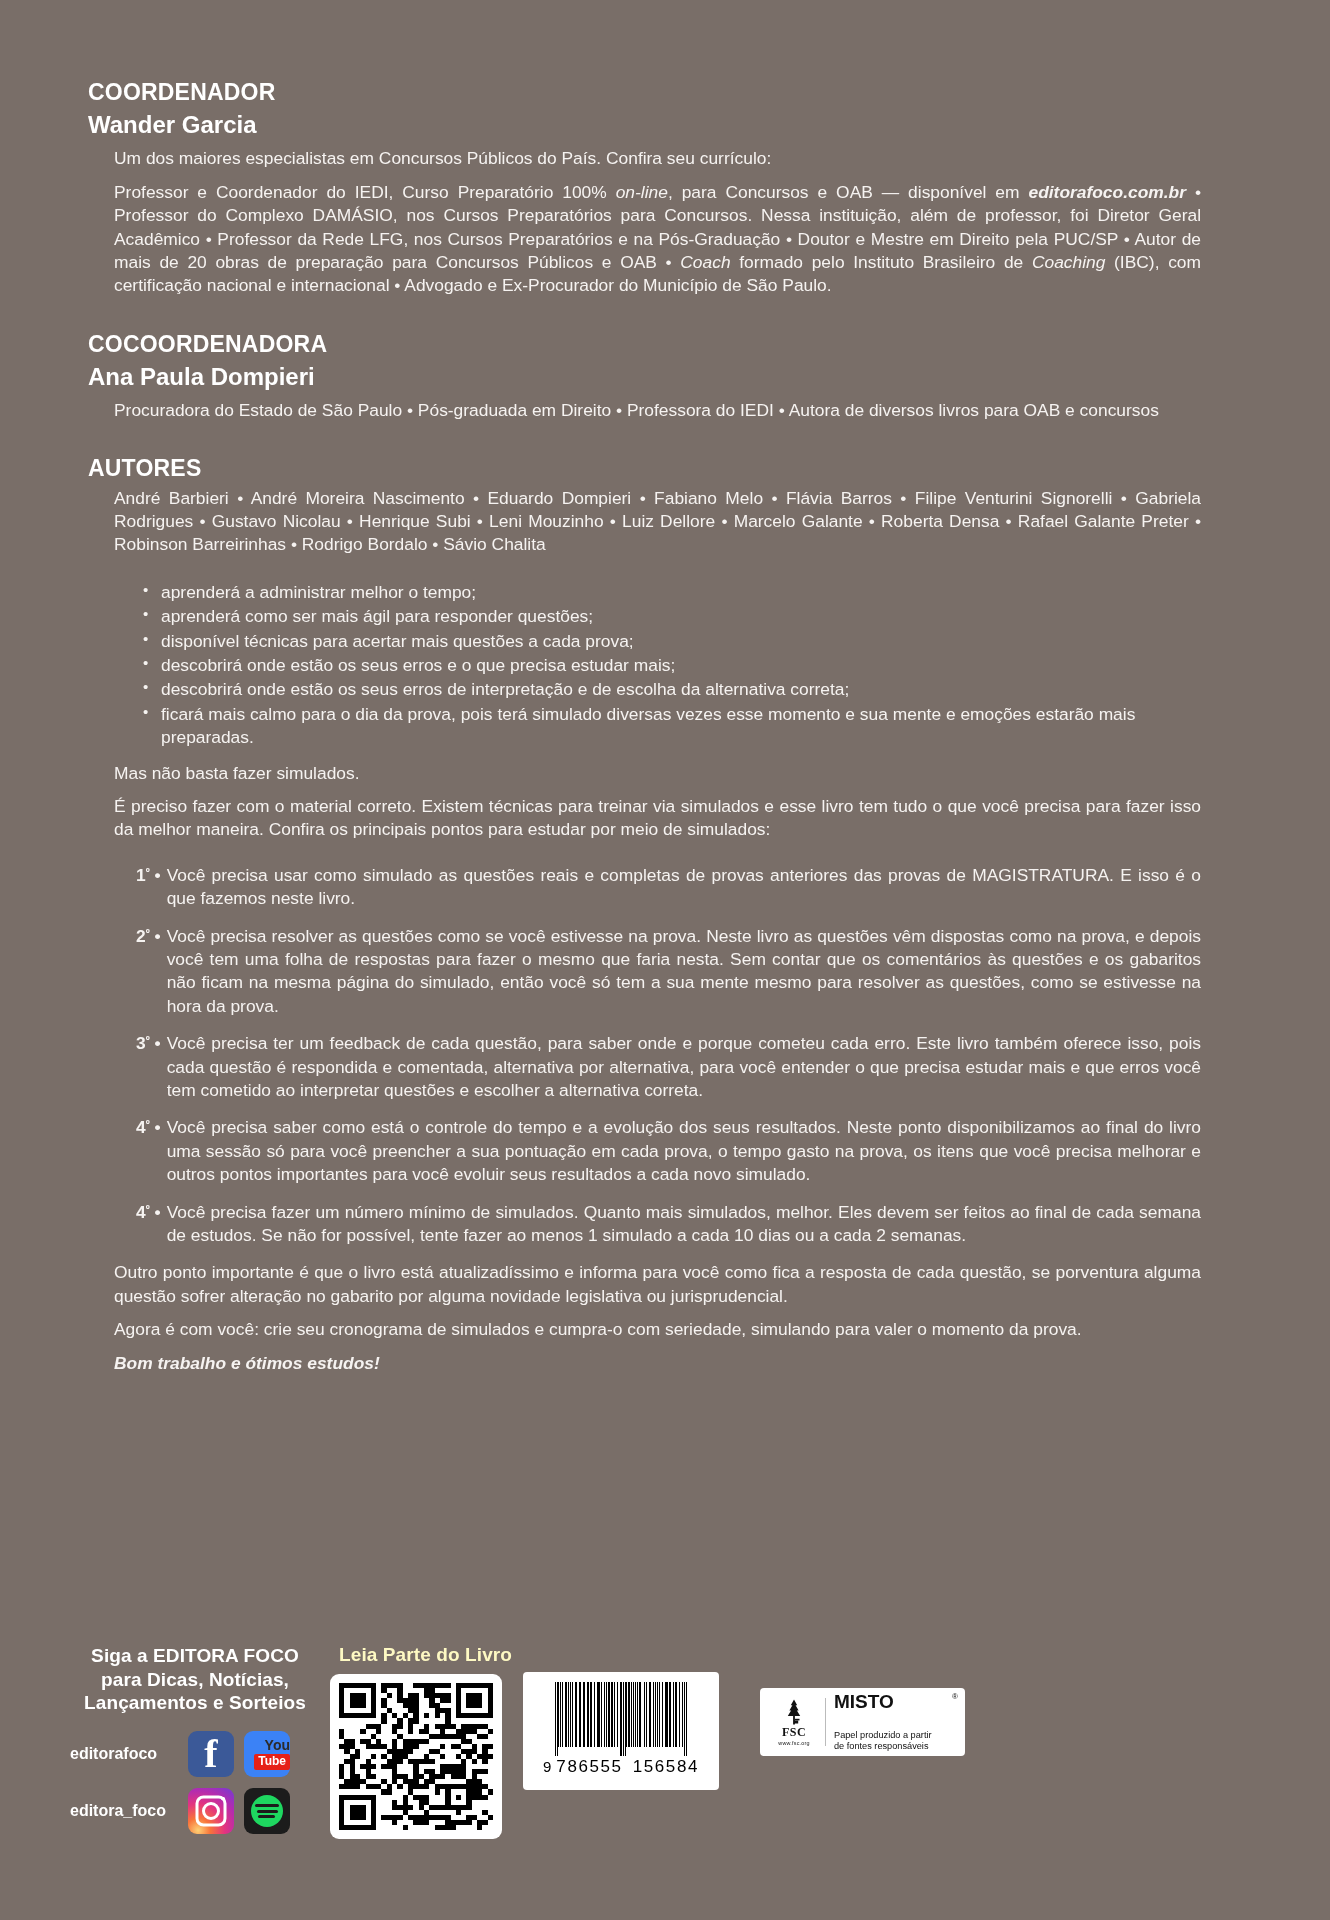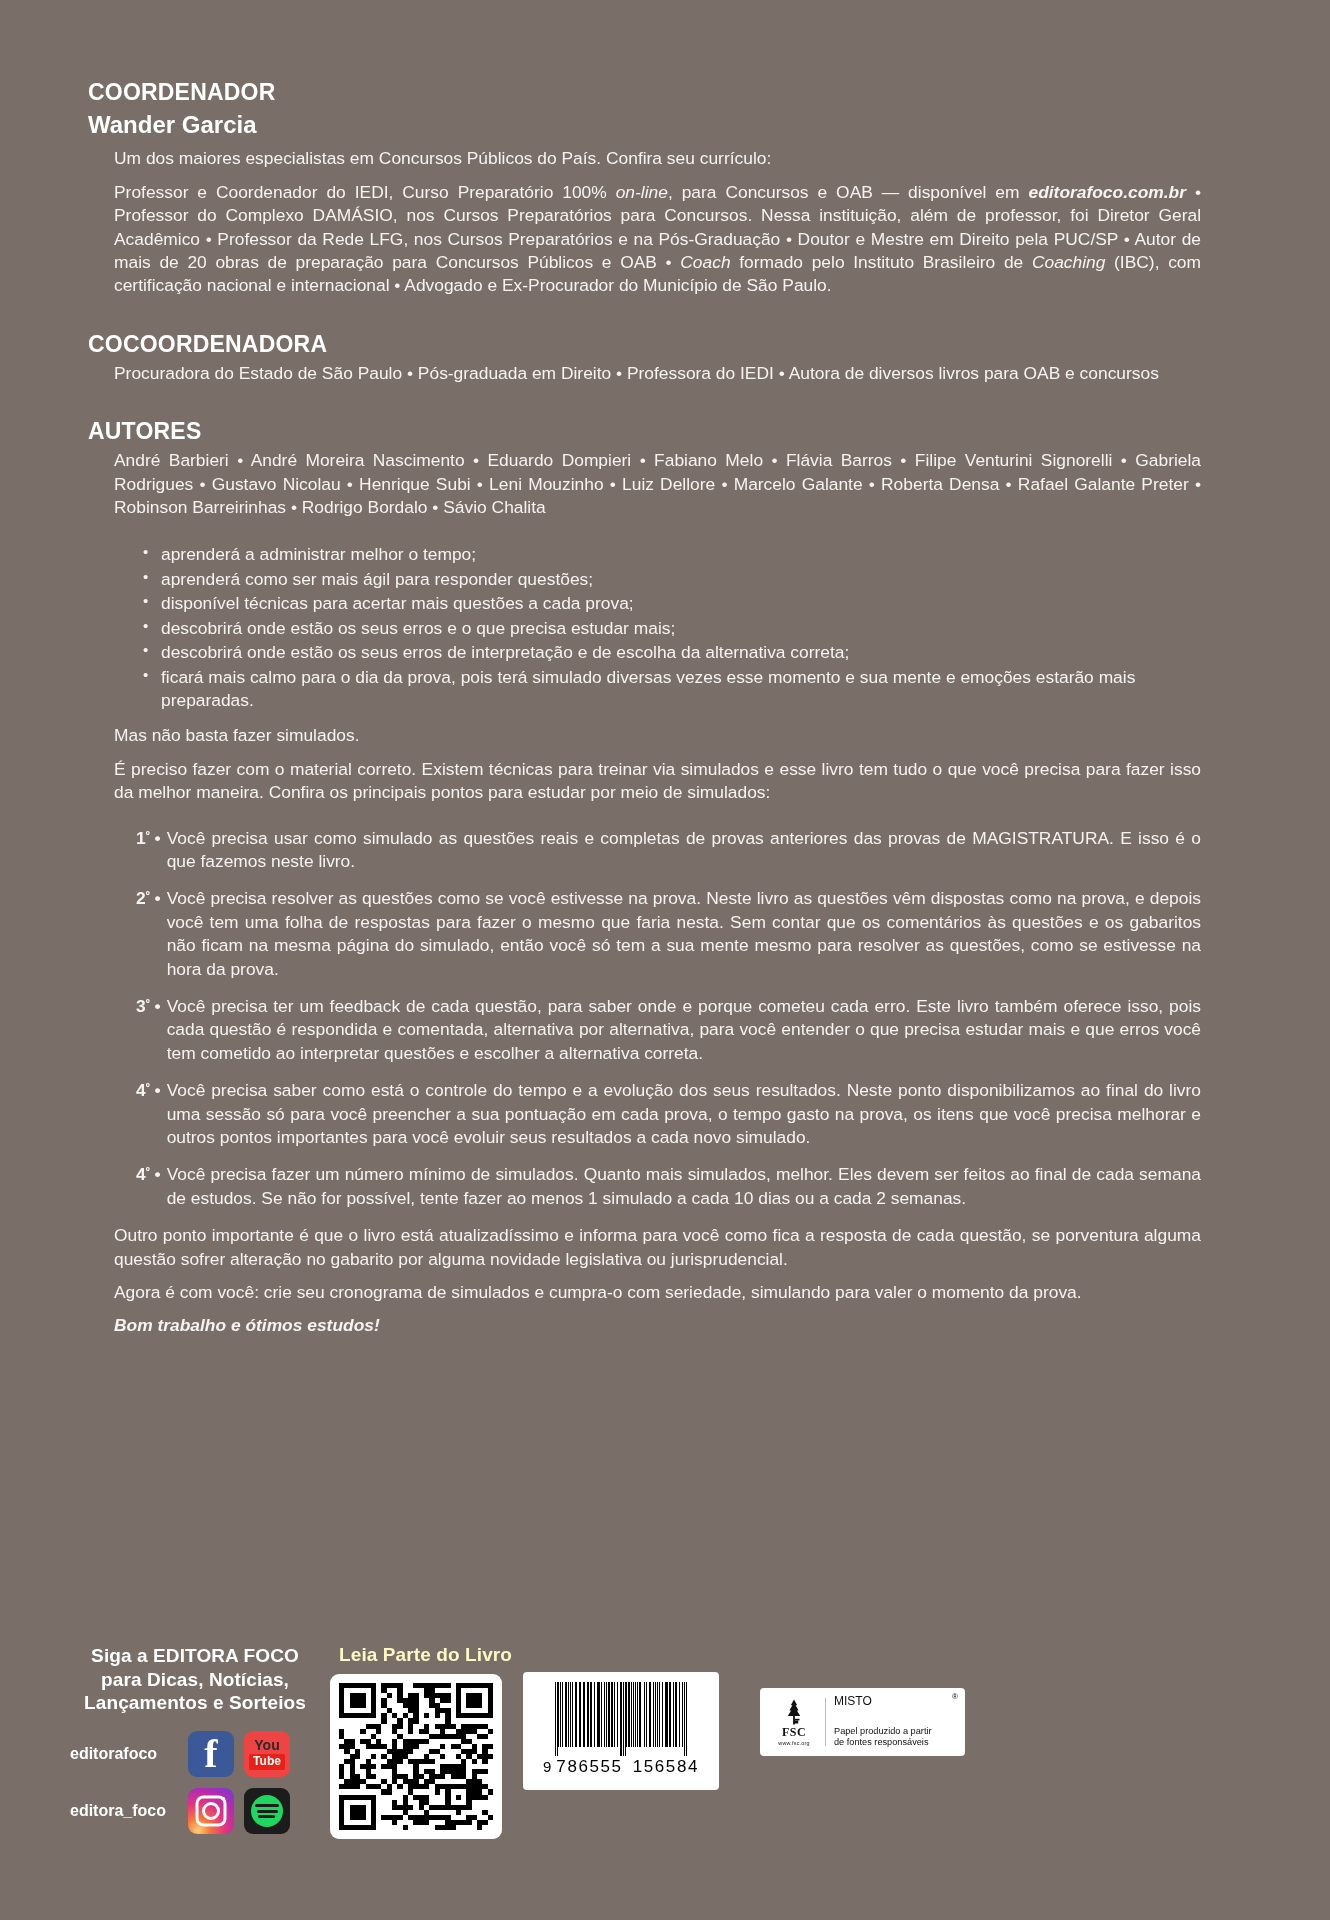--- a/index.html
+++ b/index.html
@@ -159,22 +159,22 @@
     position: absolute;
     left: 50%;
     top: 50%;
     transform: translate(-50%, -50%);
     color: #fff;
     font-family: "Liberation Serif", serif;
     font-size: 40px;
     font-weight: bold;
     line-height: 1;
   }
-  .ic-yt { background: #ef4444; display: flex; flex-direction: column;
-           align-items: center; justify-content: center; }
+  .ic-yt { background: #3b82f6; display: flex; flex-direction: column;
+           align-items: flex-end; justify-content: center; }
   .ic-yt .you {
     color: #2b2b2b; font-size: 14px; font-weight: bold; line-height: 1;
     margin-bottom: 2px;
   }
   .ic-yt .tube {
     background: #e62117; color: #fff; font-size: 12px; font-weight: bold;
     padding: 1px 4px; border-radius: 2px; line-height: 1.15;
   }
   .ic-ig {
     background: radial-gradient(circle at 22% 92%, #fdd276 0%, #f8743a 22%,
@@ -260,21 +260,21 @@
     border-right: 1px solid #bbb; padding-right: 5px; margin-right: 8px;
   }
   .fsc-tree { display: block; margin: 0 auto; }
   .fsc-abbr {
     font-size: 12px; font-weight: bold; color: #111; letter-spacing: 0.5px;
     line-height: 1; margin-top: 1px; font-family: Liberation Serif, serif;
   }
   .fsc-url { font-size: 5.4px; color: #222; letter-spacing: 0.2px; margin-top: 2px; }
   .fsc-text { flex: 1 1 auto; color: #111; }
   .fsc-title {
-    font-size: 12px; font-weight: normal; line-height: 1.05;
+    font-size: 19px; font-weight: bold; line-height: 1.05;
     margin-bottom: 18px;
   }
   .fsc-desc { font-size: 9.2px; line-height: 1.22; }
   .fsc-reg {
     position: absolute; right: 7px; top: 4px;
     font-size: 8px; color: #111;
   }
 </style>
 </head>
 <body>
@@ -287,20 +287,21 @@
     <div class="p p-lead">Um dos maiores especialistas em Concursos Públicos do País. Confira seu currículo:</div>
     <div class="p justify">
       <span>Professor e Coordenador do IEDI, Curso Preparatório 100% </span><em class="it">on-line</em><span>, para Concursos e OAB — disponível em </span><strong class="bi">editorafoco.com.br</strong><span> • Professor do Complexo DAMÁSIO, nos Cursos Preparatórios para Concursos. Nessa instituição, além de professor, foi Diretor Geral Acadêmico • Professor da Rede LFG, nos Cursos Preparatórios e na Pós-Graduação • Doutor e Mestre em Direito pela PUC/SP • Autor de mais de 20 obras de preparação para Concursos Públicos e OAB • </span><em class="it">Coach</em><span> formado pelo Instituto Brasileiro de </span><em class="it">Coaching</em><span> (IBC), com certificação nacional e internacional • Advogado e Ex-Procurador do Município de São Paulo.</span>
     </div>
   </div>
 
   <div class="block-gap-m"></div>
 
   <div>
     <div class="sec-head">COCOORDENADORA</div>
+    <div class="sec-name">Ana Paula Dompieri</div>
     <div class="p justify">Procuradora do Estado de São Paulo • Pós-graduada em Direito • Professora do IEDI • Autora de diversos livros para OAB e concursos</div>
   </div>
 
   <div class="block-gap-m"></div>
 
   <div>
     <div class="sec-head">AUTORES</div>
     <div class="p justify">André Barbieri • André Moreira Nascimento • Eduardo Dompieri • Fabiano Melo • Flávia Barros • Filipe Venturini Signorelli • Gabriela Rodrigues • Gustavo Nicolau • Henrique Subi • Leni Mouzinho • Luiz Dellore • Marcelo Galante • Roberta Densa • Rafael Galante Preter • Robinson Barreirinhas • Rodrigo Bordalo • Sávio Chalita</div>
   </div>
 

